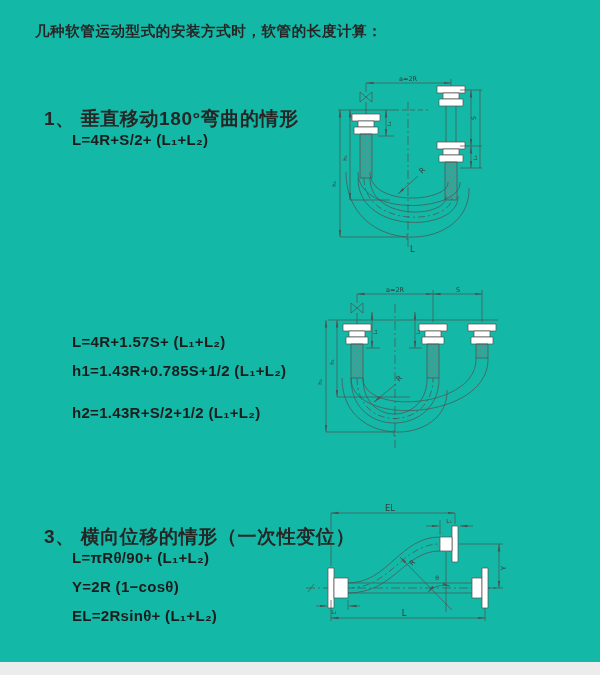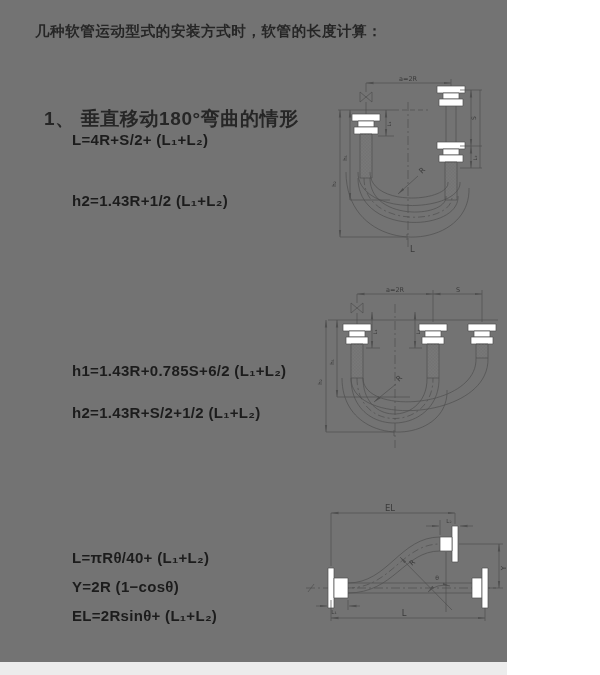--- a/index.html
+++ b/index.html
@@ -1,17 +1,17 @@
 <!DOCTYPE html>
 <html><head>
 <meta charset="utf-8">
 <style>
   html,body { margin:0; padding:0; background:#fff; }
   .page {
-    position:relative; width:507px; height:675px; background:#737373;
+    position:relative; width:600px; height:675px; background:#14b8a6;
     font-family:"Liberation Sans","DejaVu Sans",sans-serif; overflow:hidden;
   }
   .title {
     position:absolute; left:35px; top:22px;
     font-size:14.5px; font-weight:600; color:#262626; letter-spacing:0.6px;
   }
   .sec-heading {
     position:absolute; left:44px;
     font-size:19px; font-weight:600; color:#262626; letter-spacing:0.6px;
   }
@@ -28,26 +28,27 @@
 </style>
 </head>
 <body>
 
 <div class="page">
 
   <div class="title">几种软管运动型式的安装方式时，软管的长度计算：</div>
 
   <div class="sec-heading" style="top:106px">1、 垂直移动180°弯曲的情形</div>
   <div class="formula" style="top:131px">L=4R+S/2+ (L₁+L₂)</div>
-  <div class="formula" style="top:192px">h2=1.43R+1/2 (L₁+L₂)</div>
-
-  <div class="formula" style="top:362px">h1=1.43R+0.785S+6/2 (L₁+L₂)</div>
+
+  <div class="formula" style="top:333px">L=4R+1.57S+ (L₁+L₂)</div>
+  <div class="formula" style="top:362px">h1=1.43R+0.785S+1/2 (L₁+L₂)</div>
   <div class="formula" style="top:404px">h2=1.43R+S/2+1/2 (L₁+L₂)</div>
 
-  <div class="formula" style="top:549px">L=πRθ/40+ (L₁+L₂)</div>
+  <div class="sec-heading" style="top:524px">3、 横向位移的情形（一次性变位）</div>
+  <div class="formula" style="top:549px">L=πRθ/90+ (L₁+L₂)</div>
   <div class="formula" style="top:578px">Y=2R (1−cosθ)</div>
   <div class="formula" style="top:607px">EL=2Rsinθ+ (L₁+L₂)</div>
 
   <svg class="diagram" style="left:314px; top:72px;" width="272" height="190" viewBox="0 0 272 190">
     <defs>
       <marker id="a1" viewBox="0 0 8 8" markerWidth="8" markerHeight="8" refX="7.5" refY="4" orient="auto-start-reverse" markerUnits="userSpaceOnUse">
         <path d="M0,2.8 L7.5,4 L0,5.2 Z" fill="#4f4f4f"></path>
       </marker>
       <pattern id="h1p" width="3.2" height="3.2" patternUnits="userSpaceOnUse">
         <path d="M0,3.2 L3.2,0 M0,0 L3.2,3.2" stroke="#7a7a7a" stroke-width="0.55"></path>

